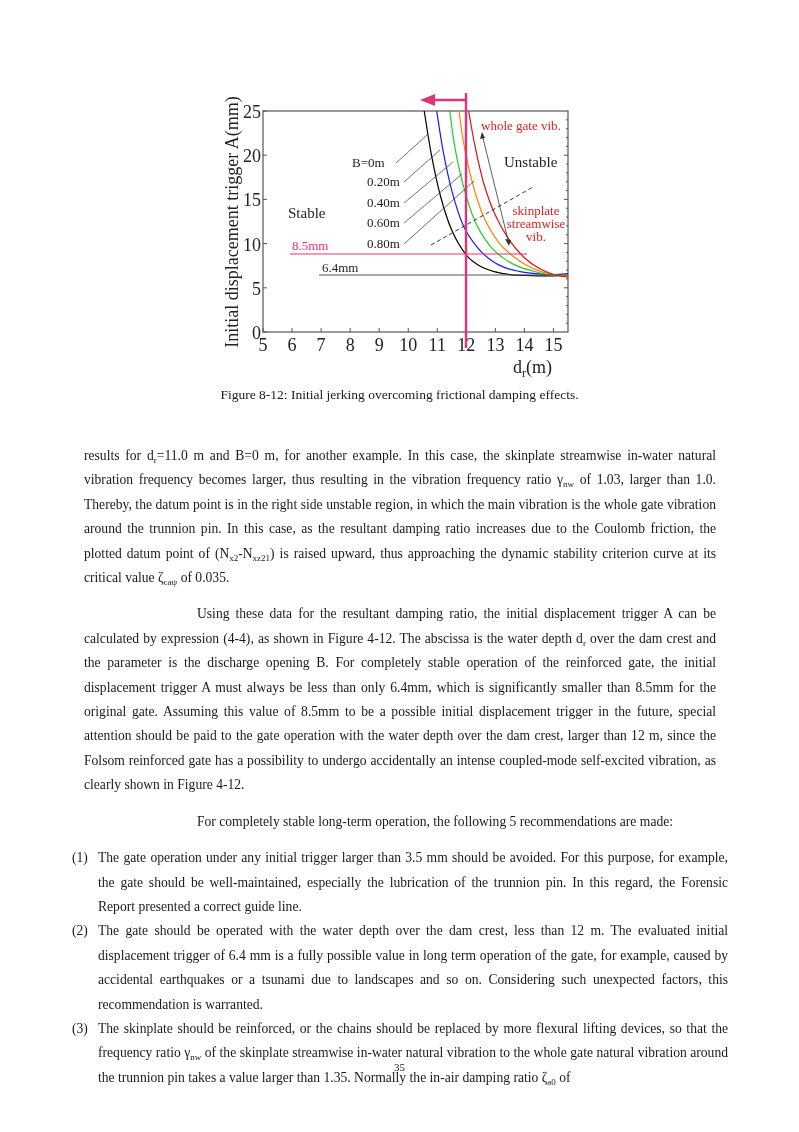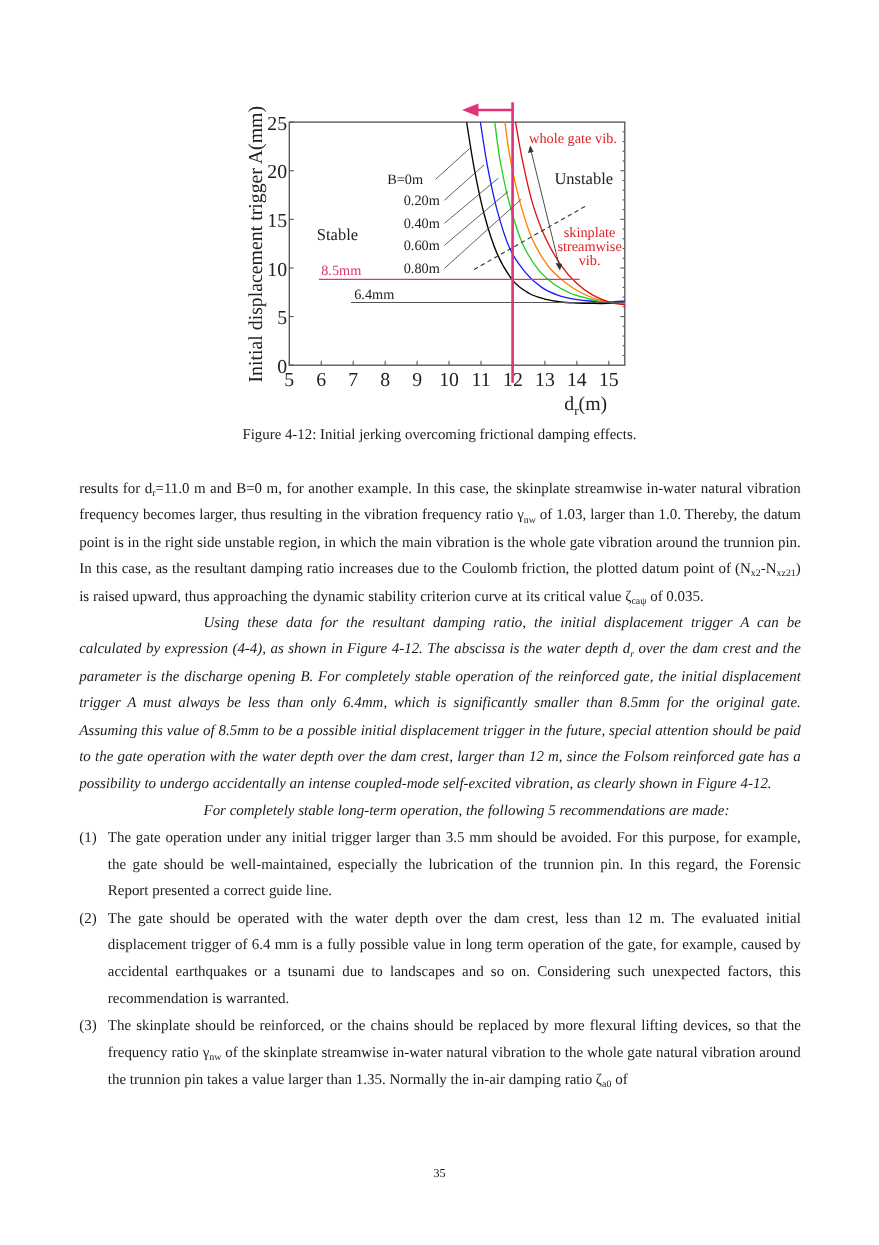--- a/index.html
+++ b/index.html
@@ -4,22 +4,22 @@
 <style>
   html, body { margin: 0; padding: 0; background: #ffffff; }
   body { width: 799px; height: 1132px; position: relative; overflow: hidden;
          font-family: "Liberation Serif", "DejaVu Serif", serif; color: #1a1a1a; }
   #figure { position: absolute; left: 0; top: 0; width: 799px; height: 380px; }
   #figure svg { position: absolute; left: 0; top: 0; }
   .caption { position: absolute; top: 387px; left: 0; width: 799px; text-align: center;
              font-size: 13.5px; }
   .body-text { position: absolute; left: 72px; width: 656px; top: 432px;
                font-size: 13.6px; line-height: 24.4px; text-align: justify; }
-  .body-text p { margin: 0; }
-  .indent { text-indent: 113px; font-style: italic; }
+  .body-text p { margin: 12px; }
+  .indent { text-indent: 113px; }
   .rec { display: flex; }
   .rec .num { width: 26px; flex: none; }
   .rec .txt { flex: 1; text-align: justify; }
   .pagenum { position: absolute; top: 1061px; left: 0; width: 799px; text-align: center;
              font-size: 11px; }
   sub { font-size: 9px; vertical-align: -3px; line-height: 0; }
 </style>
 </head>
 <body>
 
@@ -130,21 +130,21 @@
     <line x1="466" y1="93" x2="466" y2="348" stroke="#e0337a" stroke-width="2.4"></line>
     <line x1="466" y1="100" x2="432" y2="100" stroke="#e0337a" stroke-width="2.4"></line>
     <polygon points="420,100 435,94 435,106" fill="#e0337a"></polygon>
 
     <text x="513" y="373" font-size="18" fill="#222">
       <tspan>d</tspan><tspan font-size="12" dy="4">r</tspan><tspan dy="-4">(m)</tspan>
     </text>
   </svg>
 </div>
 
-<div class="caption">Figure 4-12: Initial jerking overcoming frictional damping effects.</div>
+<div class="caption">Figure 8-12: Initial jerking overcoming frictional damping effects.</div>
 
 <div class="body-text">
   <p><span>results for d</span><sub>r</sub><span>=11.0 m and B=0 m, for another example.   In this case, the skinplate streamwise in-water natural vibration frequency becomes larger, thus resulting in the vibration frequency ratio γ</span><sub>nw</sub><span> of 1.03, larger than 1.0. Thereby, the datum point is in the right side unstable region, in which the main vibration is the whole gate vibration around the trunnion pin. In this case, as the resultant damping ratio increases due to the Coulomb friction, the plotted datum point of (N</span><sub>x2</sub><span>-N</span><sub>xz21</sub><span>) is raised upward, thus approaching the dynamic stability criterion curve at its critical value ζ</span><sub>caψ</sub><span> of 0.035.</span></p>
   <p class="indent"><span>Using these data for the resultant damping ratio, the initial displacement trigger A can be calculated by expression (4-4), as shown in Figure 4-12.   The abscissa is the water depth d</span><sub>r</sub><span> over the dam crest and the parameter is the discharge opening B.   For completely stable operation of the reinforced gate, the initial displacement trigger A must always be less than only 6.4mm, which is significantly smaller than 8.5mm for the original gate. Assuming this value of 8.5mm to be a possible initial displacement trigger in the future, special attention should be paid to the gate operation with the water depth over the dam crest, larger than 12 m, since the Folsom reinforced gate has a possibility to undergo accidentally an intense coupled-mode self-excited vibration, as clearly shown in Figure 4-12.</span></p>
   <p class="indent">For completely stable long-term operation, the following 5 recommendations are made:</p>
   <div class="rec">
     <span class="num">(1)</span>
       <span class="txt">The gate operation under any initial trigger larger than 3.5 mm should be avoided.   For this purpose, for example, the gate should be well-maintained, especially the lubrication of the trunnion pin.   In this regard, the Forensic Report presented a correct guide line.</span>
   </div>
   <div class="rec">

